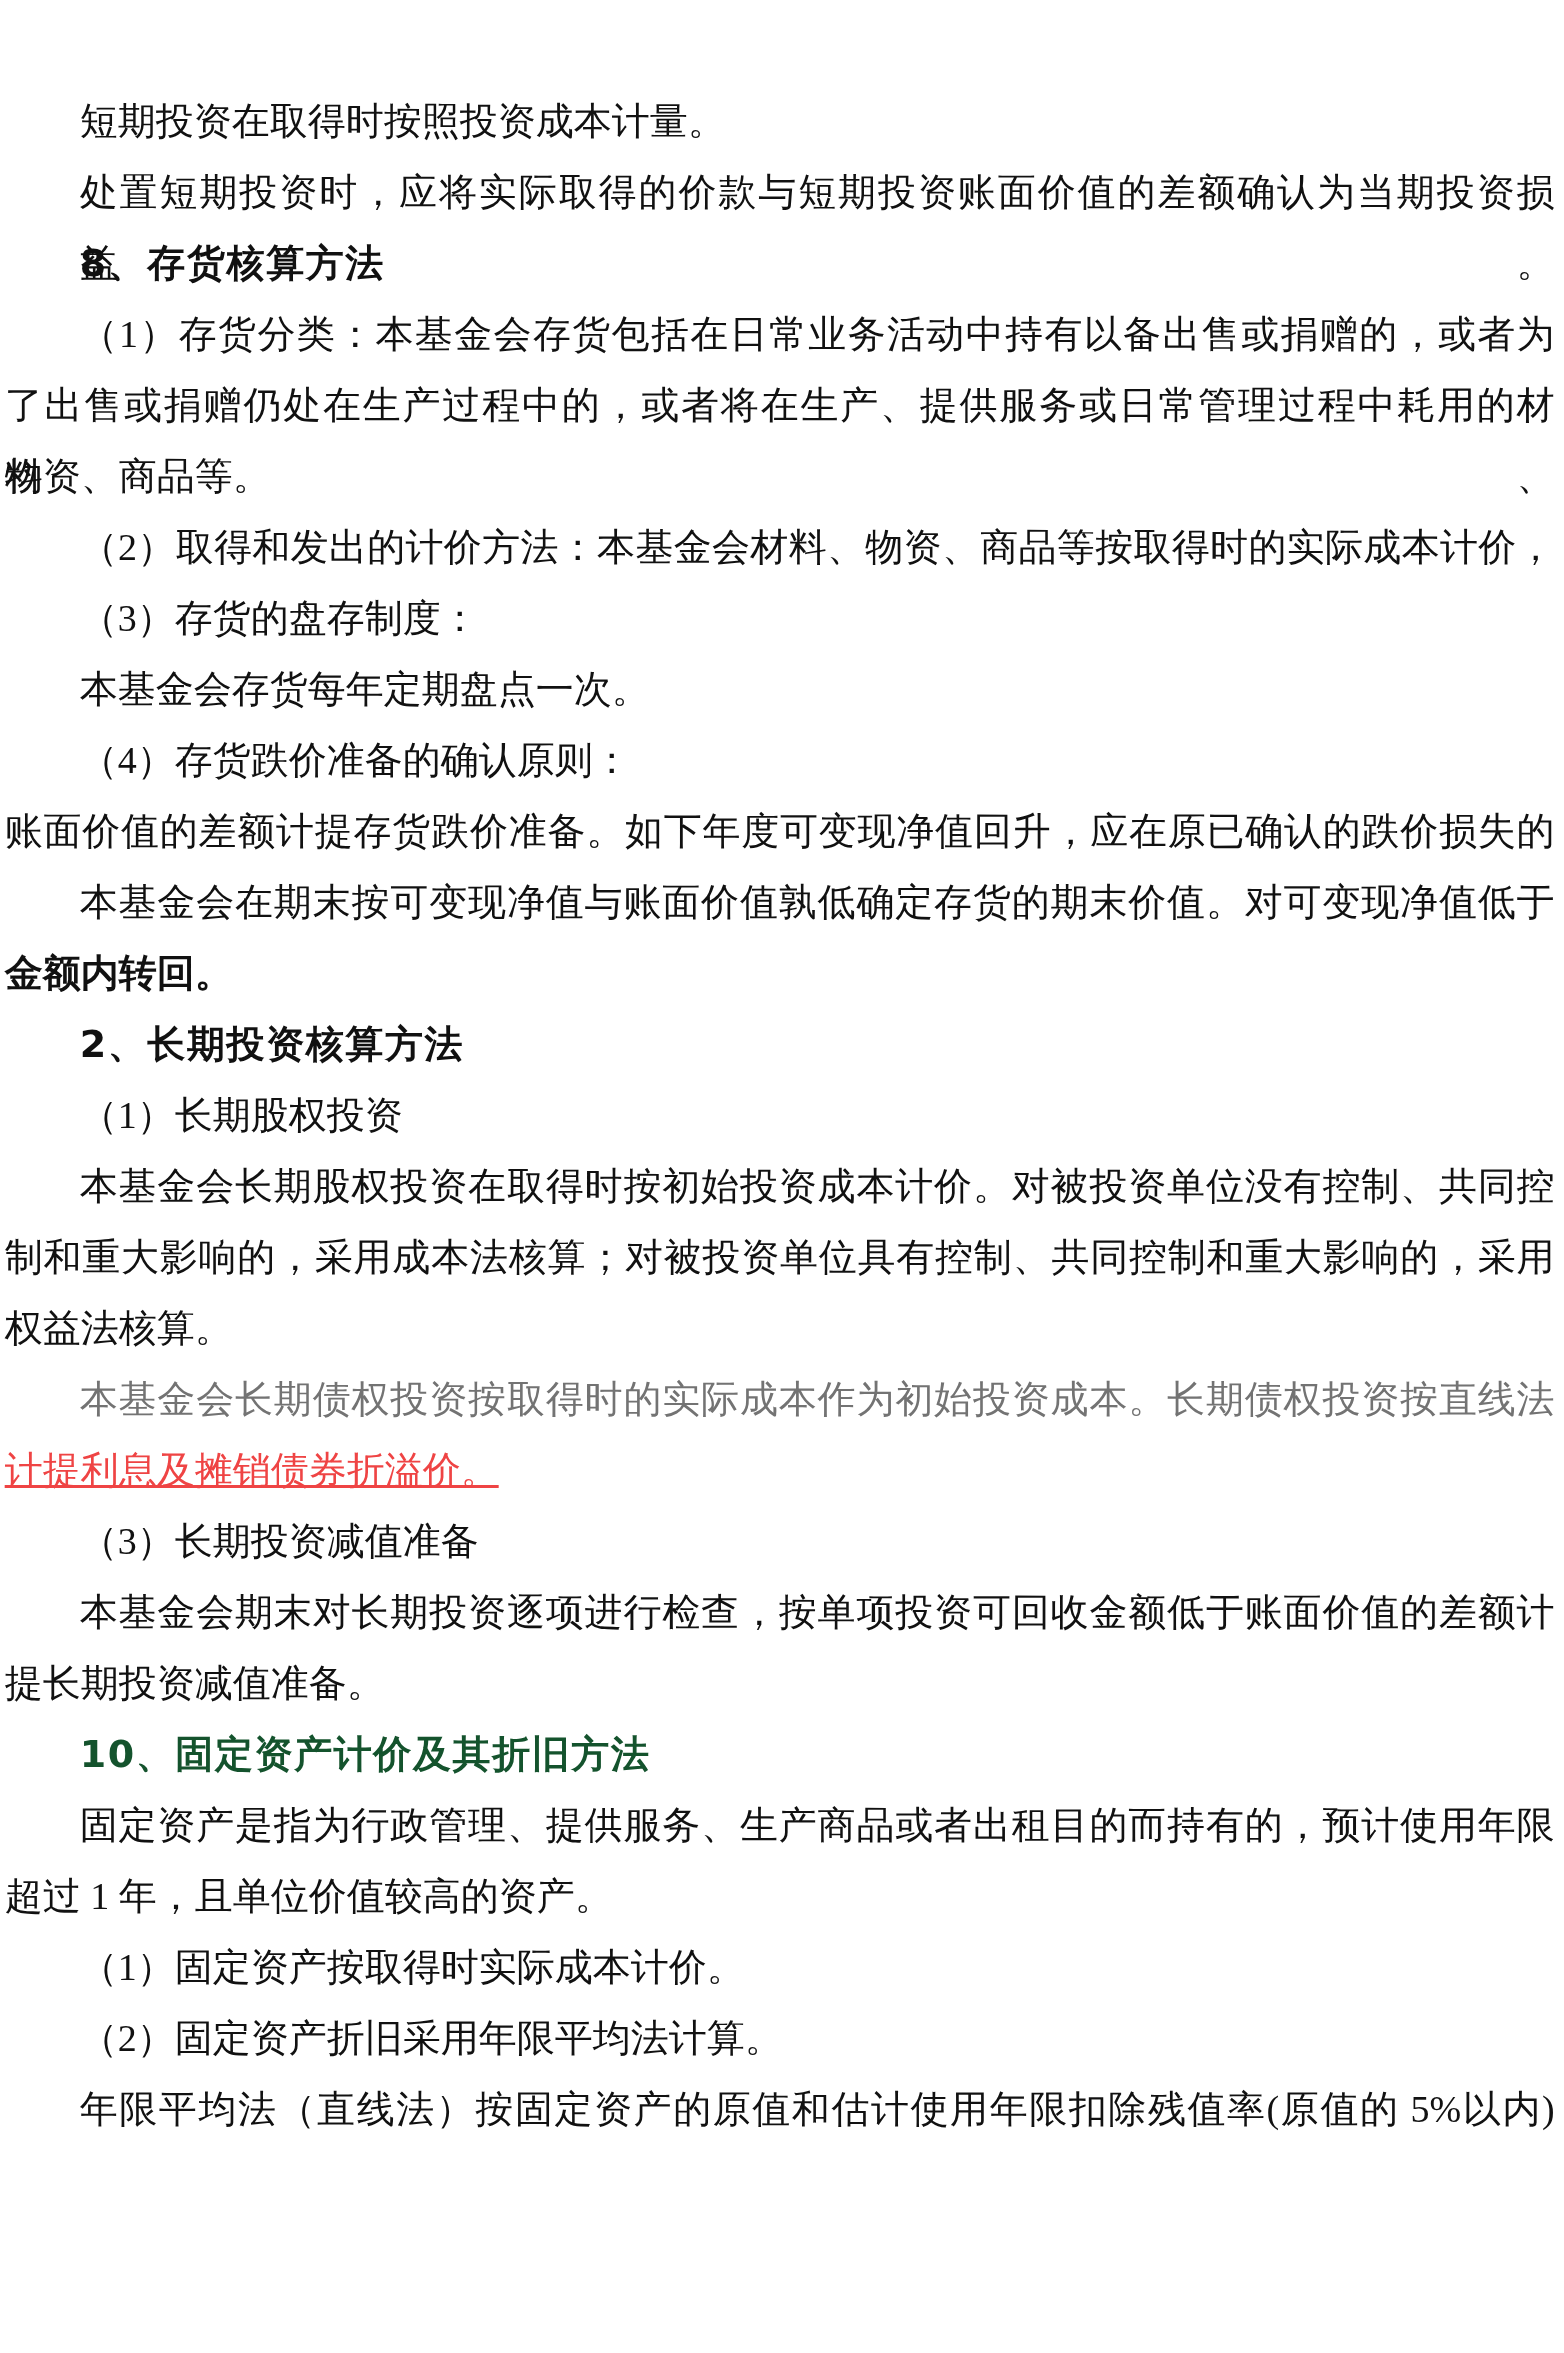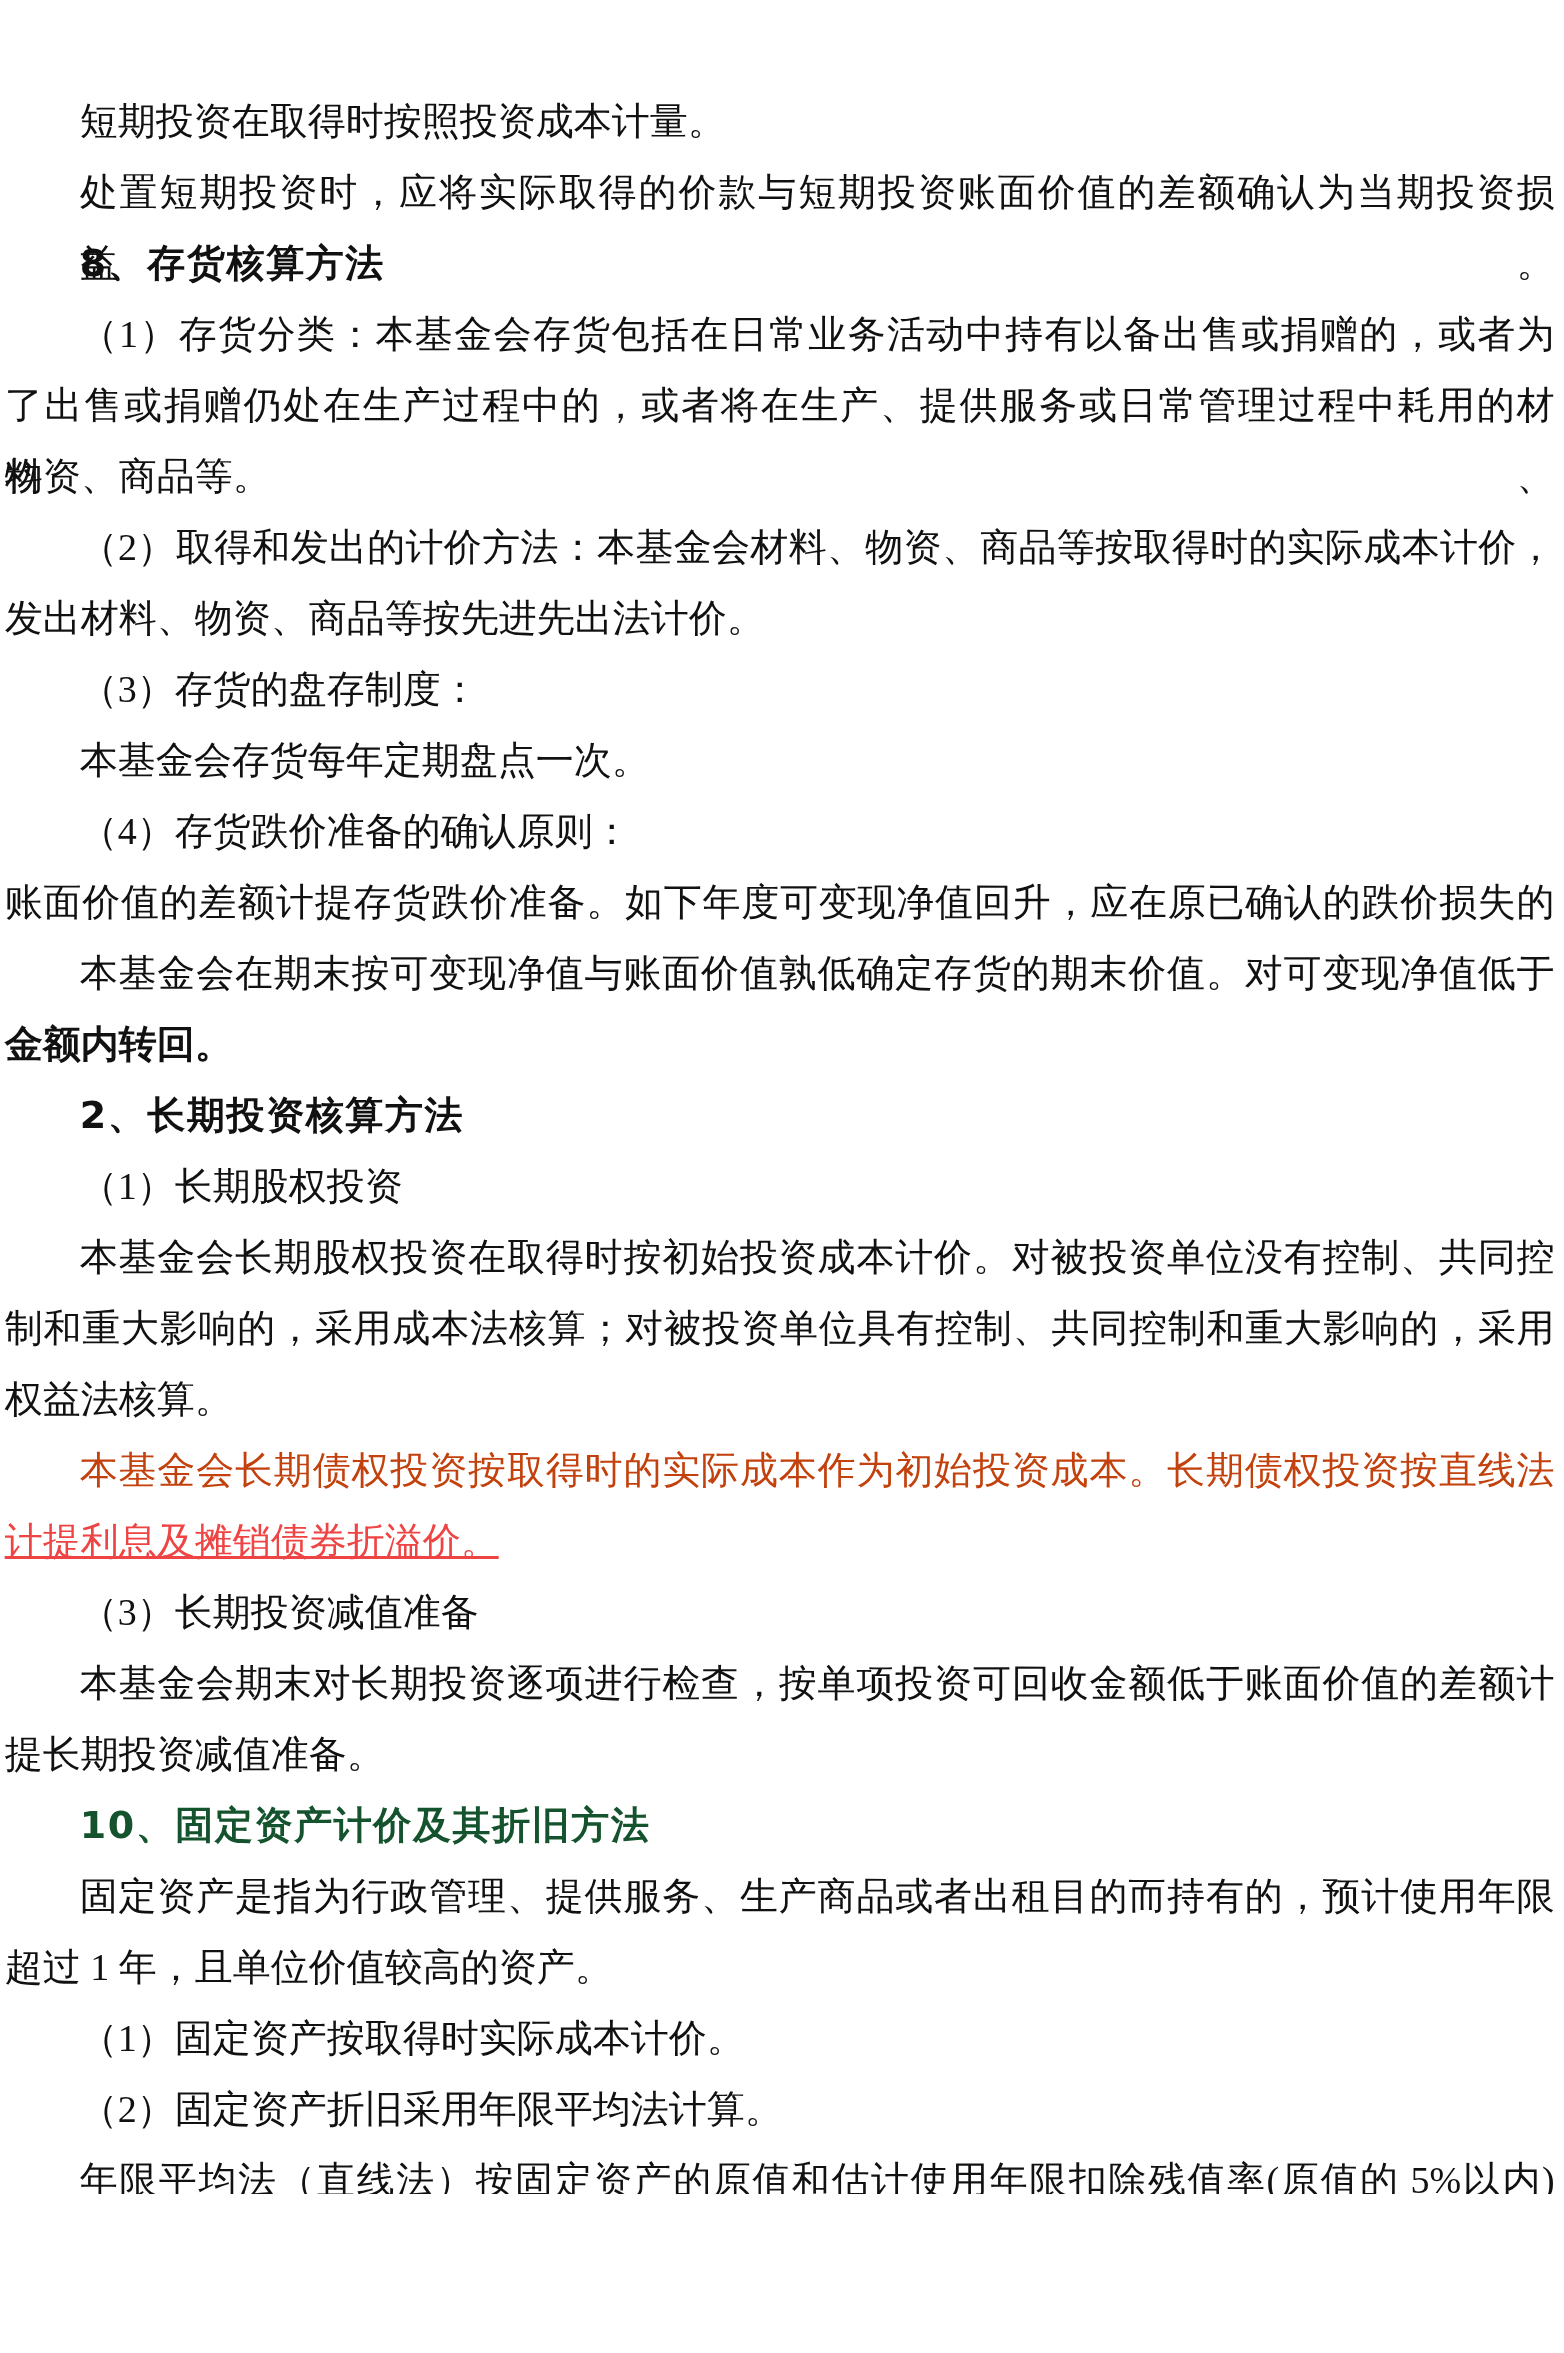--- a/index.html
+++ b/index.html
@@ -48,33 +48,32 @@
 
 <div class="page">
   <div class="content">
       <div class="line indent" style="color: rgb(17, 17, 17);">短期投资在取得时按照投资成本计量。</div>
       <div class="line indent full" style="color: rgb(17, 17, 17);">处置短期投资时，应将实际取得的价款与短期投资账面价值的差额确认为当期投资损益。</div>
       <div class="line indent heading" style="color: rgb(17, 17, 17);">8、存货核算方法</div>
       <div class="line indent full" style="color: rgb(17, 17, 17);">（1）存货分类：本基金会存货包括在日常业务活动中持有以备出售或捐赠的，或者为</div>
       <div class="line full" style="color: rgb(17, 17, 17);">了出售或捐赠仍处在生产过程中的，或者将在生产、提供服务或日常管理过程中耗用的材料、</div>
       <div class="line" style="color: rgb(17, 17, 17);">物资、商品等。</div>
       <div class="line indent full" style="color: rgb(17, 17, 17);">（2）取得和发出的计价方法：本基金会材料、物资、商品等按取得时的实际成本计价，</div>
-      <div class="line" style="color: rgb(17, 17, 17);">发出材料、物资、商品等按先进先出法计价。</div>
       <div class="line indent" style="color: rgb(17, 17, 17);">（3）存货的盘存制度：</div>
       <div class="line indent" style="color: rgb(17, 17, 17);">本基金会存货每年定期盘点一次。</div>
       <div class="line indent" style="color: rgb(17, 17, 17);">（4）存货跌价准备的确认原则：</div>
       <div class="line full" style="color: rgb(17, 17, 17);">账面价值的差额计提存货跌价准备。如下年度可变现净值回升，应在原已确认的跌价损失的</div>
       <div class="line indent full" style="color: rgb(17, 17, 17);">本基金会在期末按可变现净值与账面价值孰低确定存货的期末价值。对可变现净值低于</div>
       <div class="line" style="color: rgb(17, 17, 17); font-weight: bold;">金额内转回。</div>
       <div class="line indent heading" style="color: rgb(17, 17, 17);">2、长期投资核算方法</div>
       <div class="line indent" style="color: rgb(17, 17, 17);">（1）长期股权投资</div>
       <div class="line indent full" style="color: rgb(17, 17, 17);">本基金会长期股权投资在取得时按初始投资成本计价。对被投资单位没有控制、共同控</div>
       <div class="line full" style="color: rgb(17, 17, 17);">制和重大影响的，采用成本法核算；对被投资单位具有控制、共同控制和重大影响的，采用</div>
       <div class="line" style="color: rgb(17, 17, 17);">权益法核算。</div>
-      <div class="line indent full" style="color: #c2410c;">本基金会长期债权投资按取得时的实际成本作为初始投资成本。长期债权投资按直线法</div>
+      <div class="line indent full" style="color: #737373;">本基金会长期债权投资按取得时的实际成本作为初始投资成本。长期债权投资按直线法</div>
       <div class="line" style="color: #ef4444; text-decoration: underline;">计提利息及摊销债券折溢价。</div>
       <div class="line indent" style="color: rgb(17, 17, 17);">（3）长期投资减值准备</div>
       <div class="line indent full" style="color: rgb(17, 17, 17);">本基金会期末对长期投资逐项进行检查，按单项投资可回收金额低于账面价值的差额计</div>
       <div class="line" style="color: rgb(17, 17, 17);">提长期投资减值准备。</div>
       <div class="line indent heading" style="color: #14532d;">10、固定资产计价及其折旧方法</div>
       <div class="line indent full" style="color: rgb(17, 17, 17);">固定资产是指为行政管理、提供服务、生产商品或者出租目的而持有的，预计使用年限</div>
       <div class="line" style="color: rgb(17, 17, 17);">超过 1 年，且单位价值较高的资产。</div>
       <div class="line indent" style="color: rgb(17, 17, 17);">（1）固定资产按取得时实际成本计价。</div>
       <div class="line indent" style="color: rgb(17, 17, 17);">（2）固定资产折旧采用年限平均法计算。</div>
       <div class="line indent full" style="color: rgb(17, 17, 17);">年限平均法（直线法）按固定资产的原值和估计使用年限扣除残值率(原值的 5%以内)</div>

